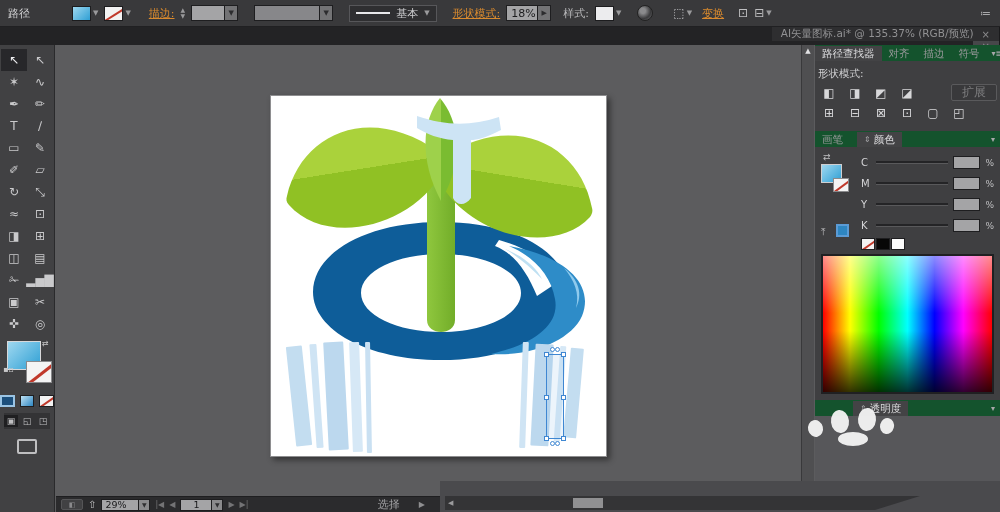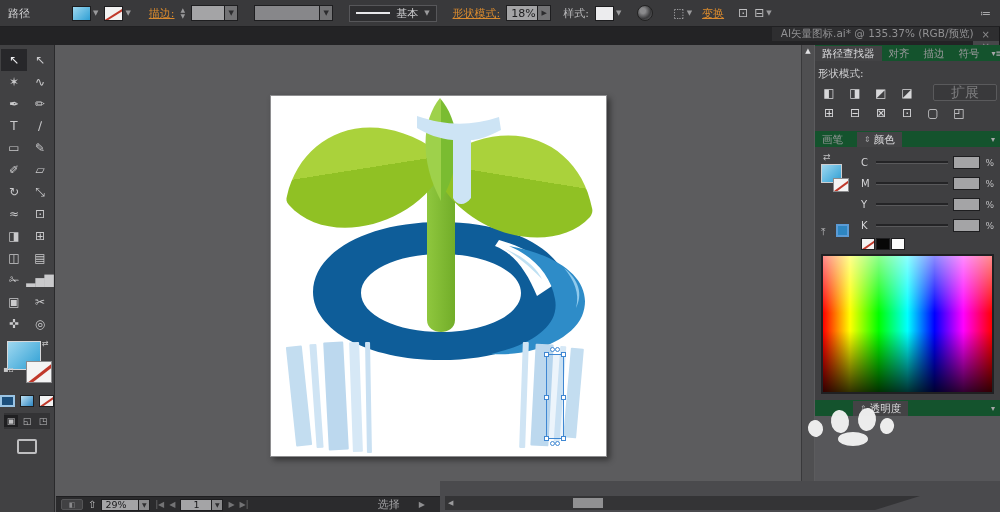--- a/index.html
+++ b/index.html
@@ -92,22 +92,22 @@
   .ptabs { height:16px; background:#14532d; display:flex; align-items:center; font-size:10.5px; color:#98989a; }
   .ptab { padding:1px 7px 0; display:flex; align-items:center; gap:3px; white-space:nowrap; }
   .ptab.active { background:#434345; color:#dcdcde; }
   .ptab .updn { font-size:8px; color:#a8a8aa; }
   .pmenu { margin-left:auto; color:#a8a8aa; font-size:8px; padding:0 5px; display:flex; align-items:center; }
   .pbody { background:#3f3f41; padding:4px 3px 6px; color:#cfcfd1; }
   .plabel { margin:2px 0 3px; font-size:10.5px; }
   .iconrow { display:flex; align-items:center; gap:4px; margin-bottom:4px; }
   .pficon { width:22px; height:16px; display:flex; align-items:center; justify-content:center;
     color:#d8d8da; font-size:12px; }
-  .expandbtn { margin-left:auto; width:64px; height:17px; background:#39393b; border:1px solid #5a5a5c;
-    border-radius:2px; color:#7c7c7e; font-size:14px; display:flex; align-items:center; justify-content:center; }
+  .expandbtn { margin-left:auto; width:46px; height:17px; background:#39393b; border:1px solid #5a5a5c;
+    border-radius:2px; color:#7c7c7e; font-size:12px; display:flex; align-items:center; justify-content:center; }
 
   .colorbody { background:#3f3f41; padding:5px 6px 4px; display:flex; gap:6px; }
   .cb-left { width:34px; position:relative; height:96px; }
   .cb-swap { position:absolute; left:2px; top:0; color:#bfbfc1; font-size:9px; }
   .cb-fill { position:absolute; left:0; top:12px; width:21px; height:19px; border:1px solid #cfcfd1;
     background:linear-gradient(135deg,var(--fill-light),var(--fill-dark)); }
   .cb-stroke { position:absolute; left:12px; top:26px; width:16px; height:14px; border:1px solid #8a8a8c;
     background:#f4f4f4; overflow:hidden; }
   .cb-stroke::after { content:""; position:absolute; left:-4px; top:5px; width:28px; height:2px;
     background:#c0392b; transform:rotate(-36deg); }

